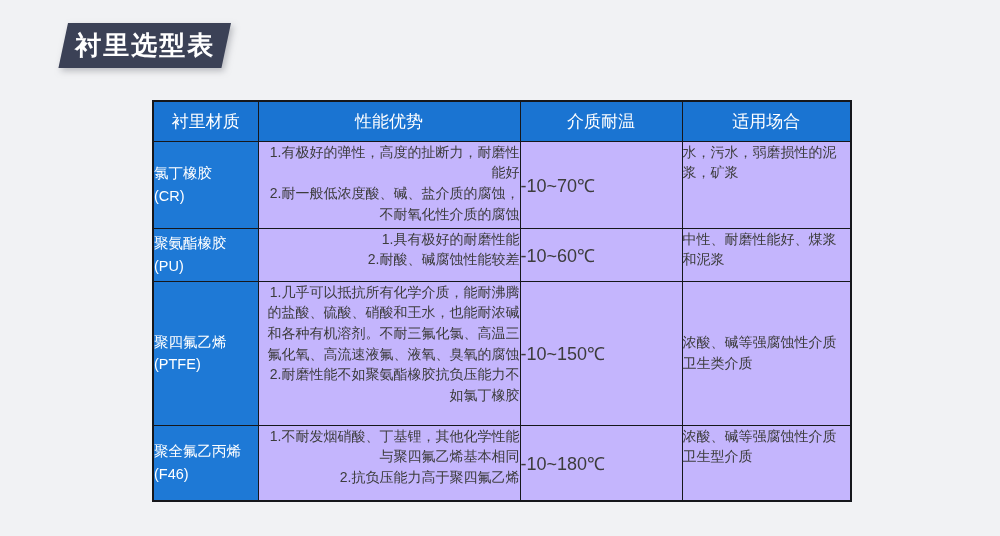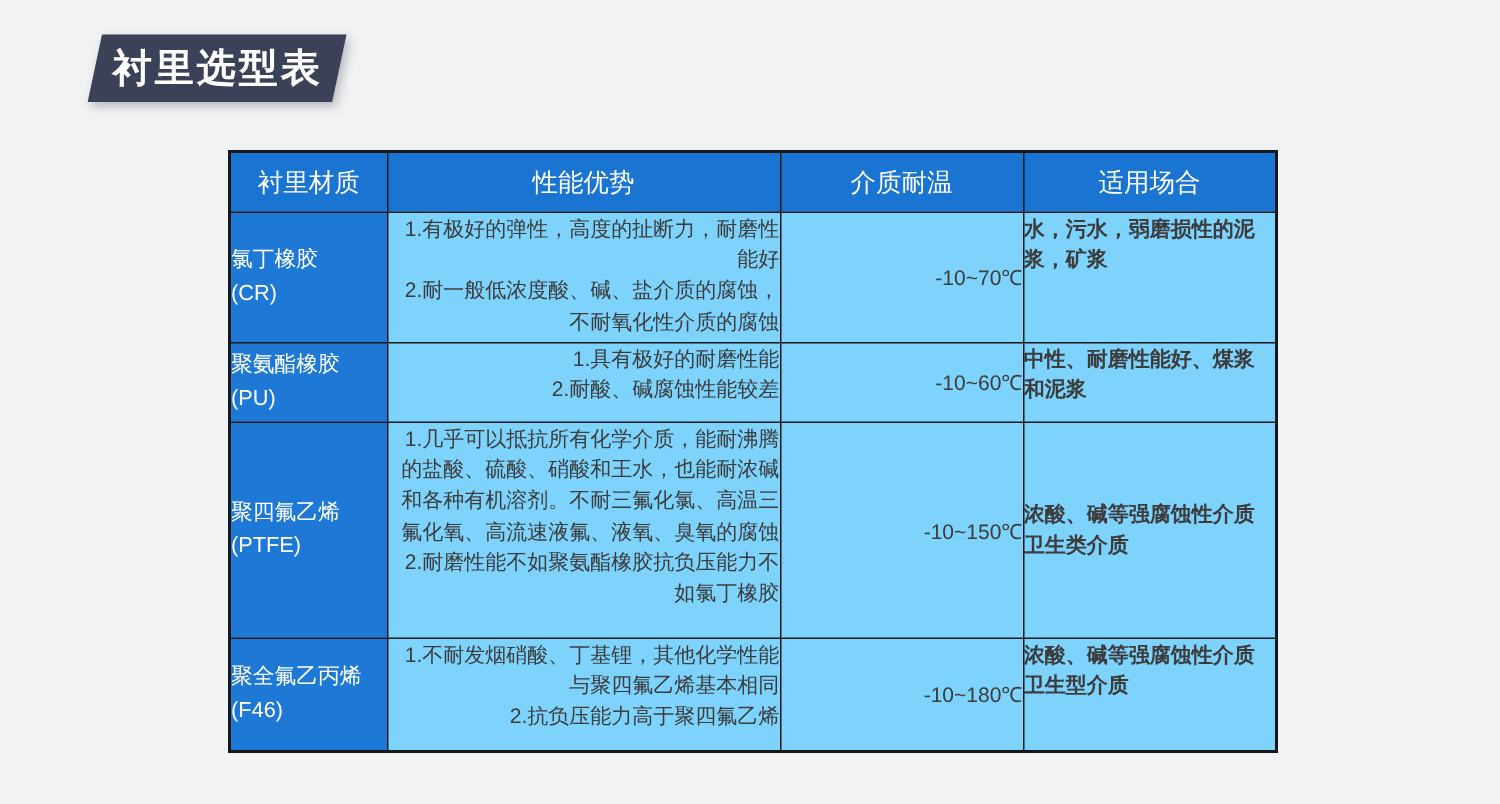--- a/index.html
+++ b/index.html
@@ -31,21 +31,21 @@
     white-space: nowrap;
   }
 
   
   table.lining {
     position: absolute;
     left: 152px; top: 100px;
     width: 698px;
     border-collapse: collapse;
     table-layout: fixed;
-    background: #7dd3fc;
+    background: #c4b5fd;
     border: 2.5px solid #16171b;
   }
   table.lining th, table.lining td {
     border: 1.6px solid #16171b;
     padding: 0;
   }
   tr.hrow { height: 40px; }
   tr.r1 { height: 87px; }
   tr.r2 { height: 53px; padding-left: 16px; }
   tr.r3 { height: 144px; }
@@ -69,33 +69,32 @@
   td.perf {
     font-size: 14px;
     color: #3c3c3c;
     line-height: 1.48;
     vertical-align: top;
     padding: 6px 8px 6px 10px;
     white-space: pre-line;
     text-align: right;
   }
   td.temp {
-    font-size: 14px;
+    font-size: 18px;
     color: #3c3c3c;
-    text-align: right;
+    text-align: left;
     vertical-align: middle;
   }
   td.apps {
     font-size: 14px;
     color: #3c3c3c;
     line-height: 1.48;
     vertical-align: top;
     padding: 6px 8px 6px 10px;
     white-space: pre-line;
-    font-weight: bold;
   }
   td.vmid { vertical-align: middle; }
 </style>
 </head>
 <body>
 
 <div class="banner">
   <span class="banner-text">衬里选型表</span>
 </div>
 

